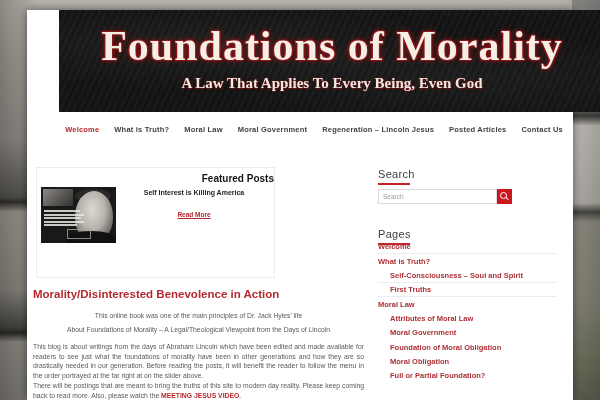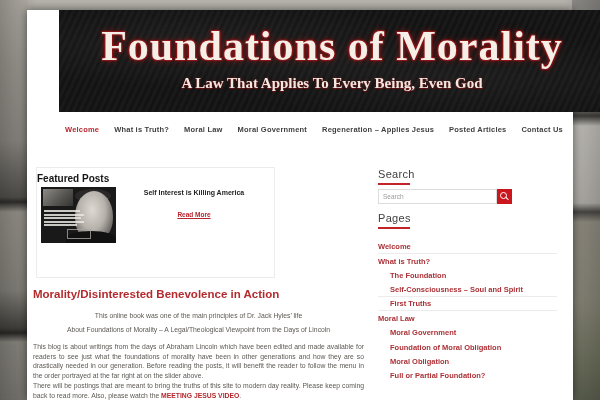--- a/index.html
+++ b/index.html
@@ -27,21 +27,21 @@
   .tagline{margin:7px 0 0 0;font-family:Liberation Serif, serif;font-weight:700;font-size:15px;
         color:#efe9e1;text-shadow:0 1px 1px #6e0e10,0 0 3px rgba(140,20,20,.7);}
 
   .navbar{position:absolute;left:27px;top:112px;width:546px;height:35px;background:#ffffff;
         display:flex;justify-content:flex-end;align-items:center;gap:15px;box-sizing:border-box;padding-right:10px;}
   .navbar a{font-size:7.5px;color:#3f3f3f;text-decoration:none;font-weight:600;letter-spacing:.2px;}
   .navbar a.active{color:#b5272d;}
 
   .featured-box{position:absolute;left:36px;top:167px;width:239px;height:111px;
         border:1px solid #ececec;box-sizing:border-box;background:#fff;}
-  .featured-title{margin:0;padding-top:5px;text-align:left;font-size:10px;font-weight:700;color:#151515;}
+  .featured-title{margin:0;padding-top:5px;text-align:right;font-size:10px;font-weight:700;color:#151515;}
   .thumb{position:absolute;left:4px;top:19px;width:75px;height:56px;background:#191919;overflow:hidden;}
   .thumb .face{position:absolute;right:3px;top:4px;width:38px;height:50px;border-radius:50% 50% 45% 45%;
         background:radial-gradient(ellipse at 45% 38%,#ddd9d3 0%,#b6b1ab 45%,#6d6a66 75%,#3b3936 100%);}
   .thumb .hair{position:absolute;right:5px;top:2px;width:36px;height:14px;border-radius:50%;background:#2a2927;}
   .thumb .suit{position:absolute;right:0;bottom:-4px;width:50px;height:16px;border-radius:50% 50% 0 0;background:#111;}
   .thumb .photo2{position:absolute;left:2px;top:2px;width:30px;height:17px;
         background:linear-gradient(135deg,#8d8a85,#55534f 60%,#333);}
   .thumb .txt{position:absolute;left:3px;top:23px;}
   .thumb .txt i{display:block;height:2px;margin-bottom:1.5px;background:#e9e7e2;opacity:.85;}
   .thumb .cap{position:absolute;left:26px;bottom:4px;width:22px;height:8px;border:1px solid #a9a59f;opacity:.8;}
@@ -55,21 +55,21 @@
   .subline1{position:absolute;left:33px;top:312px;width:331px;text-align:center;font-size:6.8px;color:#5c5953;}
   .subline2{position:absolute;left:33px;top:326px;width:331px;text-align:center;font-size:6.8px;color:#5c5953;}
   .body-copy{position:absolute;left:33px;top:342px;width:331px;font-size:6.8px;line-height:9.7px;
         color:#5c5953;text-align:justify;}
   .body-copy p{margin:0;}
   .inline-link{color:#b5272d;font-weight:700;text-decoration:none;}
 
   .widget-title{position:absolute;left:378px;margin:0;font-size:11px;font-weight:400;color:#3f3f3f;letter-spacing:.3px;}
   .widget-title::after{content:"";display:block;width:32px;height:2px;background:#c2242a;margin-top:3px;}
   .search-title{top:168px;}
-  .pages-title{top:212px;}
+  .pages-title{top:228px;}
   .search-form{position:absolute;left:378px;top:189px;width:134px;height:15px;display:flex;}
   .search-input{flex:1;height:15px;box-sizing:border-box;border:1px solid #dcdcdc;font-size:6.5px;
         padding:0 0 0 4px;color:#444;outline:none;font-family:"Liberation Sans",sans-serif;}
   .search-input::placeholder{color:#9b9b9b;}
   .search-btn{width:15px;height:15px;border:none;background:#ca161c;cursor:pointer;position:relative;padding:0;}
   .mag{position:absolute;left:3px;top:3px;width:5px;height:5px;border:1px solid #fff;border-radius:50%;}
   .mag::after{content:"";position:absolute;width:4px;height:1.2px;background:#fff;right:-3px;bottom:-1.5px;transform:rotate(45deg);}
 
   .pages-list{position:absolute;left:378px;top:240px;width:179px;list-style:none;margin:0;padding:0;}
   .pages-list li{height:14.3px;display:flex;align-items:center;box-sizing:border-box;}
@@ -91,21 +91,21 @@
     <h1 class="site-title">Foundations of Morality</h1>
     <p class="tagline">A Law That Applies To Every Being, Even God</p>
   </header>
 
   <nav class="navbar">
 
   <a href="#" class="active">Welcome</a>
       <a href="#">What is Truth?</a>
       <a href="#">Moral Law</a>
       <a href="#">Moral Government</a>
-      <a href="#">Regeneration – Applies Jesus</a>
+      <a href="#">Regeneration – Lincoln Jesus</a>
       <a href="#">Posted Articles</a>
       <a href="#">Contact Us</a>
     </nav>
 
   <section class="featured-box">
     <h2 class="featured-title">Featured Posts</h2>
     <div class="thumb">
       <span class="photo2"></span>
       <span class="hair"></span>
       <span class="face"></span>
@@ -144,31 +144,31 @@
 
   <h3 class="widget-title pages-title">Pages</h3>
   <ul class="pages-list">
 
   <li class="divider">
         <a href="#">Welcome</a>
       </li>
       <li>
         <a href="#">What is Truth?</a>
       </li>
-      <li class="indent">
-        <a href="#">The Foundation</a>
-      </li>
       <li class="indent divider">
         <a href="#">Self-Consciousness – Soul and Spirit</a>
       </li>
       <li class="indent divider">
         <a href="#">First Truths</a>
       </li>
       <li>
         <a href="#">Moral Law</a>
+      </li>
+      <li class="indent">
+        <a href="#">Attributes of Moral Law</a>
       </li>
       <li class="indent">
         <a href="#">Moral Government</a>
       </li>
       <li class="indent">
         <a href="#">Foundation of Moral Obligation</a>
       </li>
       <li class="indent">
         <a href="#">Moral Obligation</a>
       </li>

